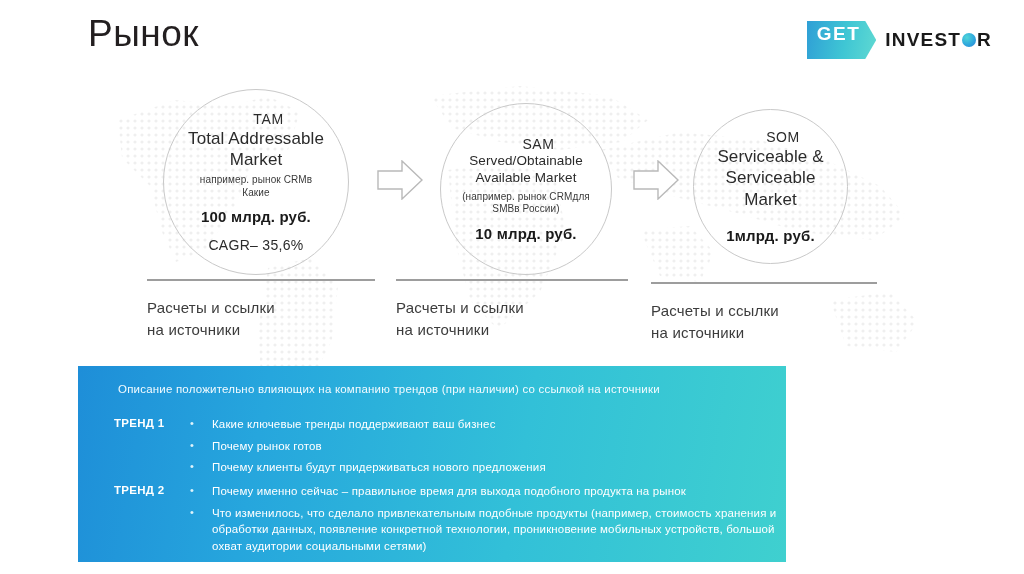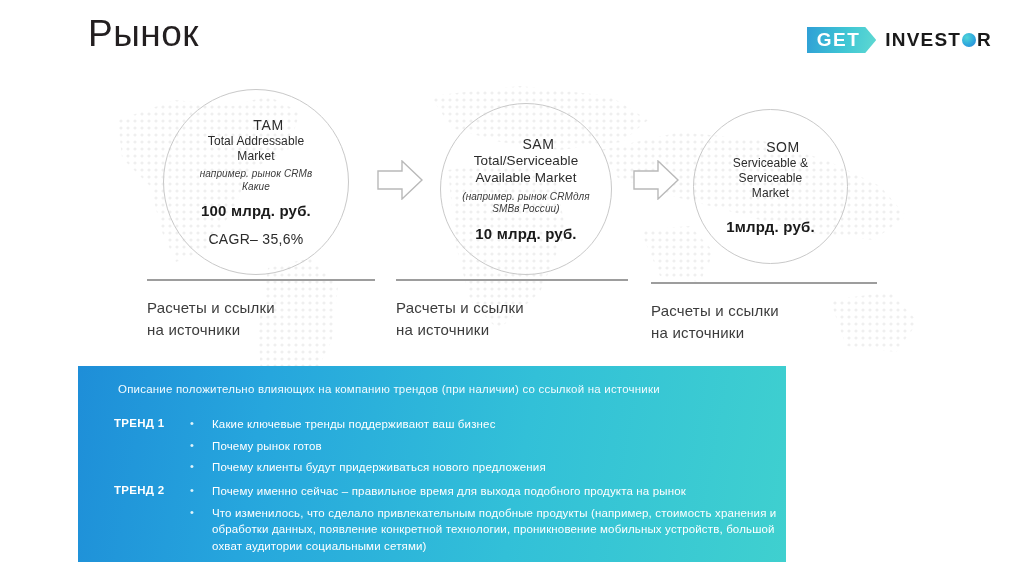--- a/index.html
+++ b/index.html
@@ -20,21 +20,21 @@
     position:absolute;left:88px;top:14px;
     font-size:37px;font-weight:400;color:#231f20;
     letter-spacing:.5px;line-height:1.1;z-index:3;
   }
   #brand-logo{
     position:absolute;right:32px;top:26px;
     display:flex;align-items:center;height:28px;z-index:3;
   }
   .logo-tag{
     position:relative;height:26px;display:flex;align-items:center;
-    padding:0 16px 0 10px;
+    padding:0 16px 12px 10px;
     background:linear-gradient(100deg,#2f9fd6 0%,#3fc6d4 55%,#5fd9d2 100%);
     color:#ffffff;font-size:19px;font-weight:700;letter-spacing:1.5px;
     clip-path:polygon(0 0, calc(100% - 11px) 0, 100% 50%, calc(100% - 11px) 100%, 0 100%);
   }
   .logo-word{
     margin-left:9px;color:#1a1a1a;font-size:19px;font-weight:700;letter-spacing:1.2px;
     display:flex;align-items:center;
   }
   .logo-o{
     display:inline-block;width:14px;height:14px;border-radius:50%;
@@ -46,23 +46,23 @@
     position:absolute;border:1px solid #c9c9c9;border-radius:50%;
     box-sizing:border-box;display:flex;flex-direction:column;
     align-items:center;justify-content:center;text-align:center;
     color:#2b2b2b;z-index:2;
   }
   #circle-tam{left:163px;top:89px;width:186px;height:186px;}
   #circle-sam{left:440px;top:103px;width:172px;height:172px;}
   #circle-som{left:693px;top:109px;width:155px;height:155px;}
 
   .c-abbr{font-size:14px;letter-spacing:.6px;margin-bottom:1px;margin-left:25px;}
-  .c-full{font-size:12px;line-height:1.25;letter-spacing:.1px;}
+  .c-full{font-size:17px;line-height:1.25;letter-spacing:.1px;}
   .c-full.sm{font-size:13.5px;}
-  .c-note{font-size:10px;line-height:1.25;margin-top:4px;color:#3a3a3a;letter-spacing:.1px;font-style:italic;}
+  .c-note{font-size:10px;line-height:1.25;margin-top:4px;color:#3a3a3a;letter-spacing:.1px;}
   .c-val{font-size:15px;font-weight:700;margin-top:9px;letter-spacing:.2px;color:#1a1a1a;}
   .c-cagr{font-size:14px;margin-top:12px;letter-spacing:.3px;}
 
   
   .flow-arrow{position:absolute;z-index:2;}
   #arrow-1{left:377px;top:160px;}
   #arrow-2{left:633px;top:160px;}
 
   
   .srcblock{position:absolute;text-align:left;z-index:2;}
@@ -136,21 +136,21 @@
   <div class="c-full">Total Addressable</div>
   <div class="c-full">Market</div>
   <div class="c-note">например. рынок CRMв</div>
   <div class="c-note" style="margin-top:0">Какие</div>
   <div class="c-val">100 млрд. руб.</div>
   <div class="c-cagr">CAGR– 35,6%</div>
 </div>
 
 <div class="circle" id="circle-sam">
   <div class="c-abbr">SAM</div>
-  <div class="c-full sm">Total/Serviceable</div>
+  <div class="c-full sm">Served/Obtainable</div>
   <div class="c-full sm">Available Market</div>
   <div class="c-note">(например. рынок CRMдля</div>
   <div class="c-note" style="margin-top:0">SMBв России)</div>
   <div class="c-val">10 млрд. руб.</div>
 </div>
 
 <div class="circle" id="circle-som">
   <div class="c-abbr">SOM</div>
   <div class="c-full">Serviceable &amp;</div>
   <div class="c-full">Serviceable</div>

